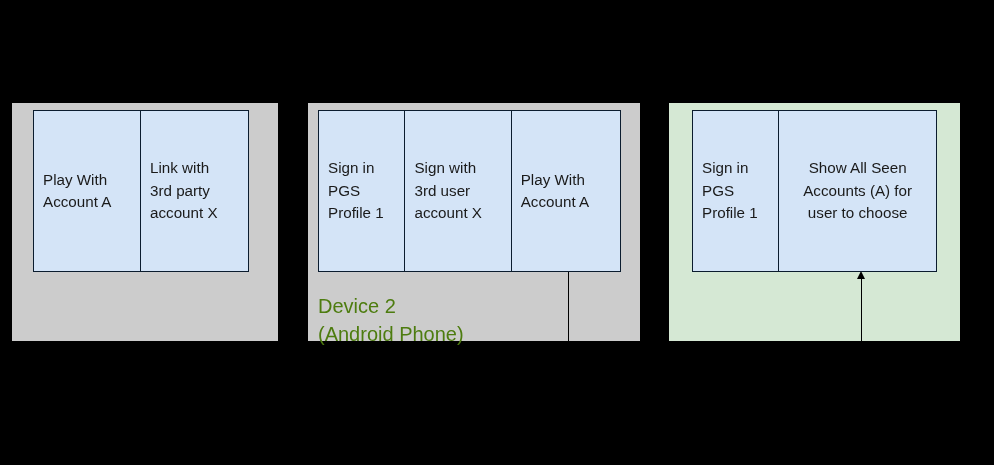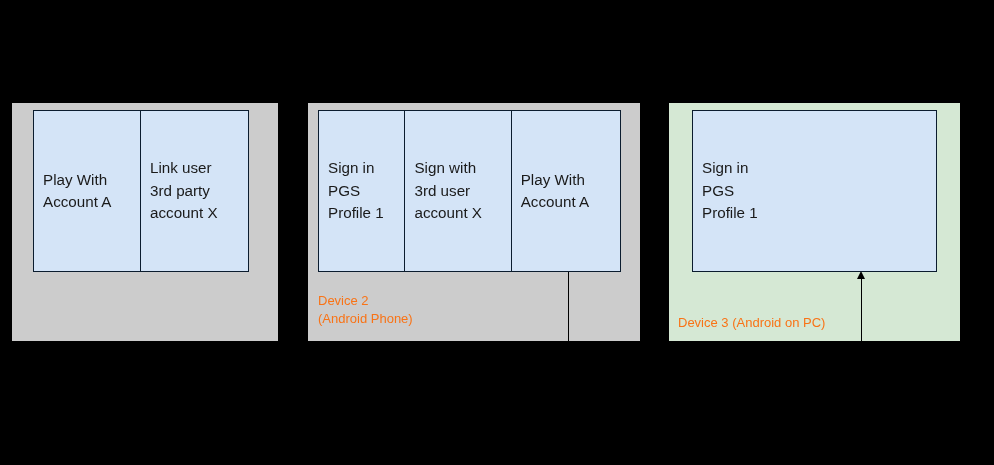--- a/index.html
+++ b/index.html
@@ -48,22 +48,22 @@
     line-height: 1.48;
     padding: 0 9px;
     border-right: 1.4px solid #0b1c2e;
   }
   .cell:last-child { border-right: none; }
   .cell.align-left   { justify-content: flex-start; text-align: left; }
   .cell.align-center { justify-content: center; text-align: center; }
 
   .panel-label {
     position: absolute;
-    color: #f97316;
-    font-size: 13px;
+    color: #4d7c0f;
+    font-size: 20px;
     line-height: 1.42;
     white-space: pre-line;
   }
 
   .connector-line {
     position: absolute;
     width: 0;
     border-left: 1.4px solid #000000;
   }
   .arrow-up {
@@ -83,21 +83,21 @@
 </head>
 <body>
 
 <div id="canvas">
 
   <div class="device-panel panel-gray" style="left:12px; top:75px; width:266px; height:238px;"></div>
 
   <div class="box-row" style="left:33px; top:82px; width:216px; height:162px;">
     <div class="cell align-left" style="width: 108px; white-space: pre-line;">Play With
 Account A</div>
-    <div class="cell align-left" style="width: 108px; white-space: pre-line;">Link user
+    <div class="cell align-left" style="width: 108px; white-space: pre-line;">Link with
 3rd party
 account X</div>
   </div>
 
 
   <div class="device-panel panel-gray" style="left:308px; top:75px; width:332px; height:238px;"></div>
 
   <div class="connector-line" style="left:568px; top:244px; height:69px;"></div>
 
   <div class="box-row" style="left:318px; top:82px; width:303px; height:162px;">
@@ -116,17 +116,19 @@
 
   <div class="device-panel panel-green" style="left:669px; top:75px; width:291px; height:238px;"></div>
 
   <div class="arrow-up" style="left:861px; top:250px; height:63px;"></div>
   <div class="arrow-head" style="left:857px; top:243px;"></div>
 
   <div class="box-row" style="left:692px; top:82px; width:245px; height:162px;">
     <div class="cell align-left" style="width: 87px; white-space: pre-line;">Sign in
 PGS
 Profile 1</div>
+    <div class="cell align-center" style="width: 158px; white-space: pre-line;">Show All Seen
+Accounts (A) for
+user to choose</div>
   </div>
 
-  <div class="panel-label" style="left: 678px; top: 286px; white-space: pre-line;">Device 3 (Android on PC)</div>
 
 </div>
 
 </body></html>

